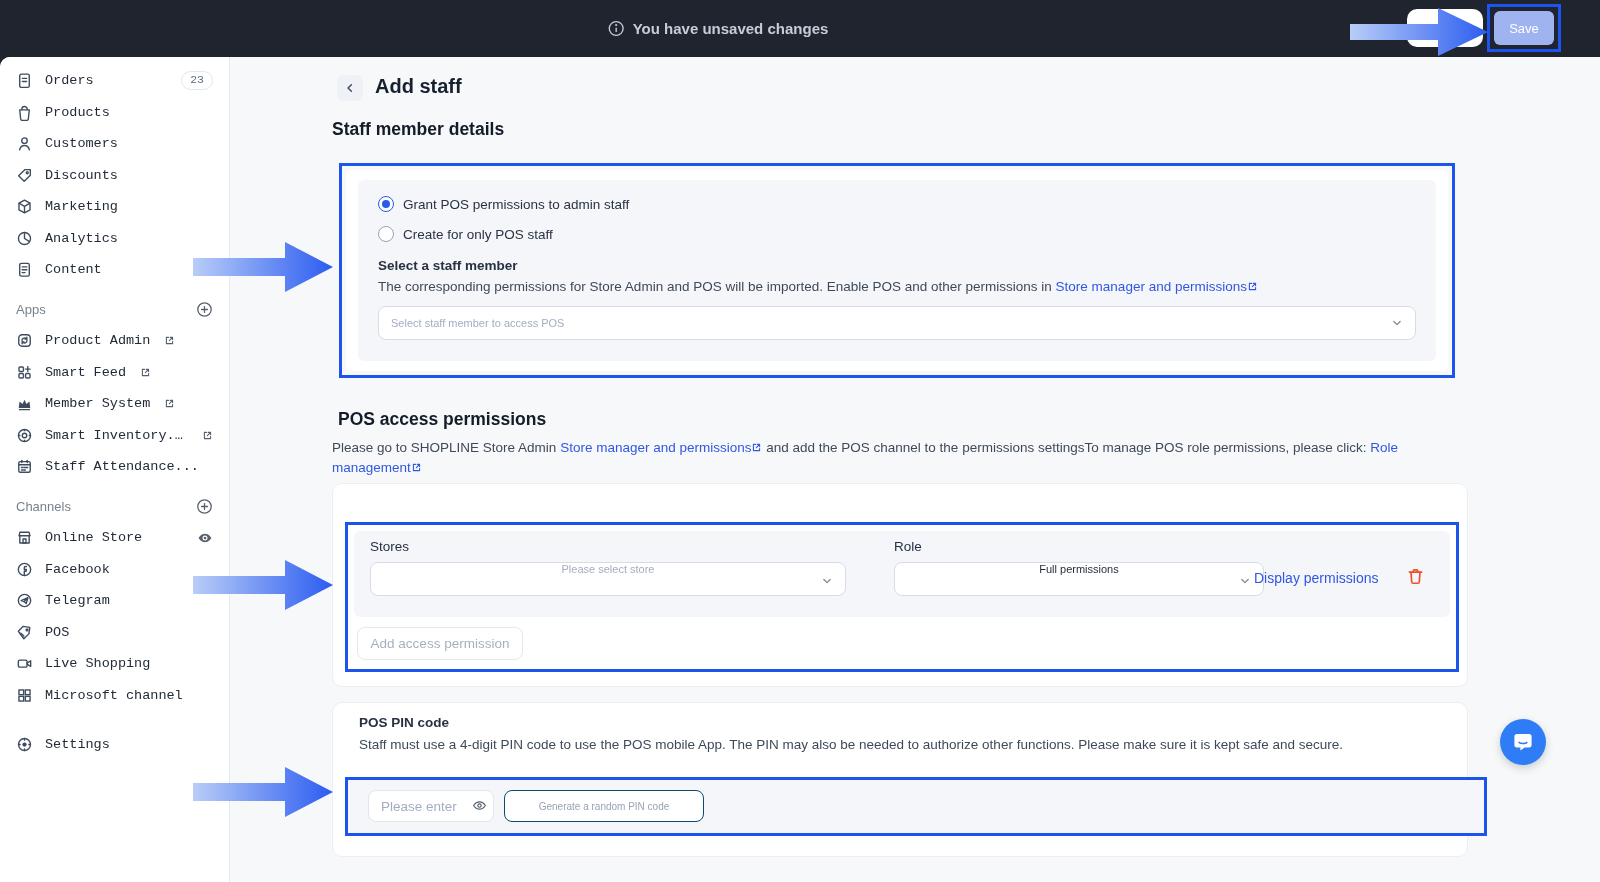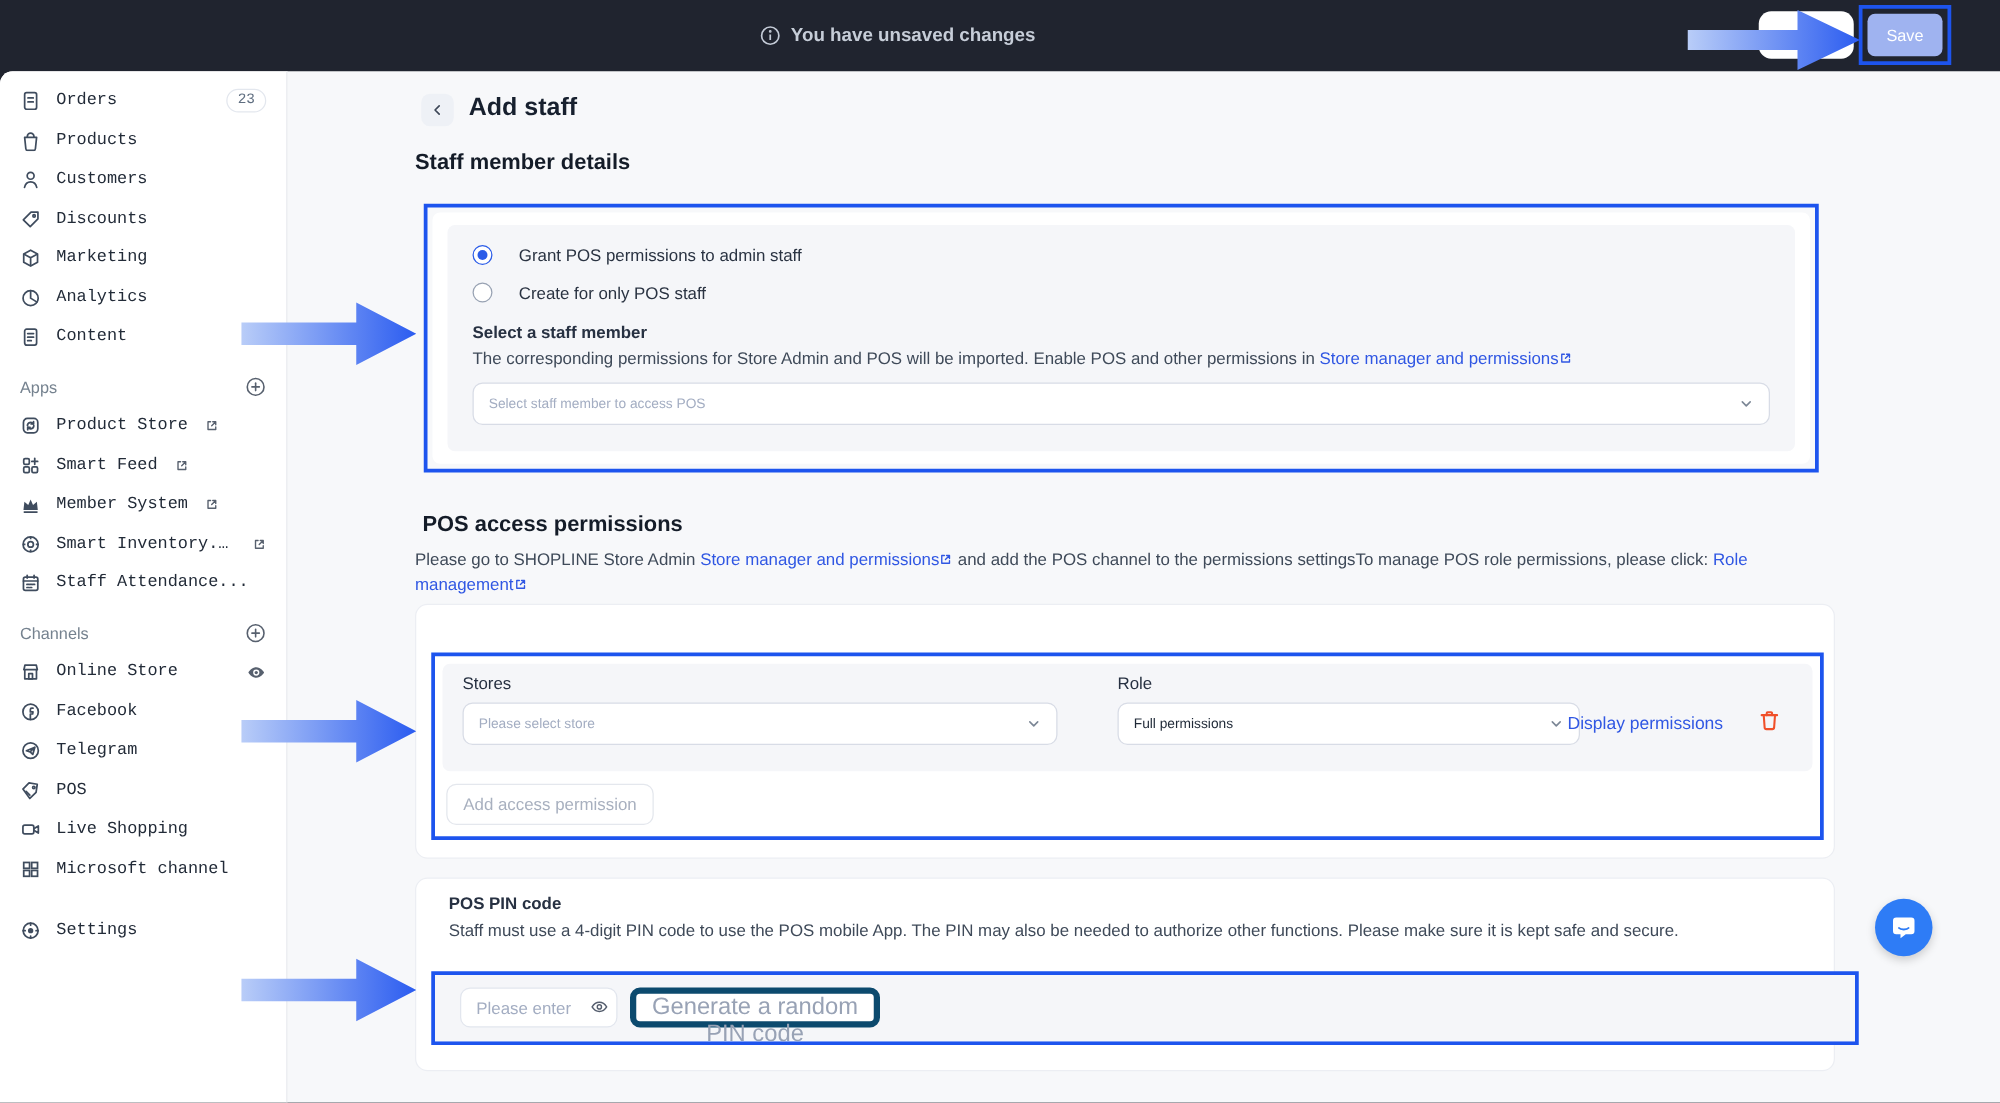--- a/index.html
+++ b/index.html
@@ -51,21 +51,21 @@
   a.link { color:#3057e3; text-decoration:none; }
   .ext-b { color:#3057e3; vertical-align:-1px; }
 
   
   .annot { border:3px solid #1d54ee; position:absolute; }
   .annot1 { left:109px; top:106px; width:1116px; height:215px; }
   .card1 { position:absolute; inset:4px; background:#ffffff; border-radius:6px; }
   .panel1 { position:absolute; inset:10px 12px; background:#f5f6f9; border-radius:6px;
     padding:14px 20px; }
 
-  .radio-row { display:flex; align-items:center; gap:21px; height:20px; font-size:13.5px; color:#2a3342; }
+  .radio-row { display:flex; align-items:center; gap:9px; height:20px; font-size:13.5px; color:#2a3342; }
   .radio-row + .radio-row { margin-top:10px; }
   .radio { width:16px; height:16px; border-radius:50%; background:#fff; flex:0 0 auto;
     border:1.5px solid #98a2b3; position:relative; }
   .radio.checked { border-color:#2b5ce8; }
   .radio.checked::after { content:""; position:absolute; left:50%; top:50%; width:8px; height:8px;
     border-radius:50%; background:#2b5ce8; transform:translate(-50%,-50%); }
 
   .field-label { margin-top:14px; font-size:13.5px; font-weight:bold; color:#273142; }
   .field-desc { margin-top:6px; font-size:13.5px; color:#3f4a59; }
   .select { height:34px; background:#fff; border:1px solid #d8dce6; border-radius:8px;
@@ -76,39 +76,39 @@
   .select-staff { margin-top:12px; }
 
   .card { position:absolute; background:#fff; border:1px solid #eceef3; border-radius:10px; }
   .card2 { left:102px; top:426px; width:1136px; height:204px; }
   .annot2 { left:12px; top:38px; width:1114px; height:150px; }
   .gray-row { position:absolute; left:6px; top:6px; width:1096px; height:86px;
     background:#f5f6f9; border-radius:6px; padding:8px 16px; }
   .col-label { font-size:13.5px; color:#273142; }
   .stores-col { position:absolute; left:16px; top:8px; width:476px; }
   .role-col { position:absolute; left:540px; top:8px; width:370px; }
-  .col-select { margin-top:8px; }
+  .col-select { margin-top:8px;flex-direction:column; }
   .display-perms { position:absolute; left:900px; top:39px; font-size:14px; color:#3057e3; cursor:pointer; }
   .trash-btn { position:absolute; left:1052px; top:36px; color:#f0502a; cursor:pointer; background:none; border:none; }
   .add-access { position:absolute; left:9px; top:102px; width:166px; height:33px;
     background:#fff; border:1px solid #e4e7ed; border-radius:8px; color:#a8b0bf;
     font-size:13.5px; font-family:"Liberation Sans", sans-serif; cursor:pointer; }
 
   .card3 { left:102px; top:645px; width:1136px; height:155px; }
   .pin-label { position:absolute; left:26px; top:12px; font-size:13.5px; font-weight:bold; color:#273142; }
   .pin-desc { position:absolute; left:26px; top:34px; width:1090px; font-size:13.5px; color:#3f4a59; }
   .annot3 { left:12px; top:74px; width:1142px; height:59px; }
   .panel3 { position:absolute; inset:0; background:#f5f6f9; padding:10px 0 0 20px; display:flex; gap:10px; }
   .pin-input-wrap { position:relative; width:126px; height:32px; }
   .pin-input { width:126px; height:32px; background:#fff; border:1px solid #e2e6ee; border-radius:8px;
     padding:0 26px 0 12px; font-size:13.5px; color:#1f2937; font-family:"Liberation Sans", sans-serif; }
   .pin-input::placeholder { color:#a3adc2; }
   .eye { position:absolute; right:7px; top:8px; color:#555e6e; cursor:pointer; }
-  .gen-btn { width:200px; height:32px; background:#fff; border:5px solid #0c4a6e; border-radius:8px;
-    color:#98a2b5; font-size:19px; font-family:"Liberation Sans", sans-serif; cursor:pointer; }
+  .gen-btn { width:200px; height:32px; background:#fff; border:1px solid #0c4a6e; border-radius:8px;
+    color:#98a2b5; font-size:10px; font-family:"Liberation Sans", sans-serif; cursor:pointer; }
 
   
   .arrow { position:absolute; width:140px; height:56px; z-index:50; pointer-events:none; }
   .arrow1 { left:193px; top:239px; }
   .arrow2 { left:193px; top:557px; }
   .arrow3 { left:193px; top:764px; }
   .arrow4 { left:1350px; top:6px; width:138px; height:52px; }
 
   
   .chat { position:absolute; left:1500px; top:719px; width:46px; height:46px; border-radius:50%;
@@ -196,21 +196,21 @@
           <line x1="8" y1="5.2" x2="8" y2="10.8"></line>
           <line x1="5.2" y1="8" x2="10.8" y2="8"></line>
         </svg>
     </div>
     <div class="nav-row">
       <svg class="mi" width="17" height="17" viewBox="0 0 16 16" fill="none" stroke="currentColor" stroke-width="1.3" stroke-linecap="round" stroke-linejoin="round">
           <rect x="2.6" y="2.6" width="10.8" height="10.8" rx="3"></rect>
           <path d="M5.6 8a2.4 2.4 0 0 1 4.4-1.3M10.4 8a2.4 2.4 0 0 1-4.4 1.3"></path>
           <path d="M10.2 4.9v1.8H8.4M5.8 11.1V9.3h1.8"></path>
         </svg>
-      <span class="nav-label">Product Store</span>
+      <span class="nav-label">Product Admin</span>
       <svg class="ext" width="11" height="11" viewBox="0 0 16 16" fill="none" stroke="currentColor" stroke-width="1.6" stroke-linecap="round" stroke-linejoin="round">
           <path d="M6.5 3.5H3.5v9h9v-3"></path>
           <path d="M9 3.5h3.5V7M12.5 3.5 7.8 8.2"></path>
         </svg>
     </div>
     <div class="nav-row">
       <svg class="mi" width="17" height="17" viewBox="0 0 16 16" fill="none" stroke="currentColor" stroke-width="1.3" stroke-linecap="round">
           <rect x="2.8" y="2.8" width="4.2" height="4.2" rx="1"></rect>
           <rect x="2.8" y="9" width="4.2" height="4.2" rx="1"></rect>
           <rect x="9" y="9" width="4.2" height="4.2" rx="1"></rect>

